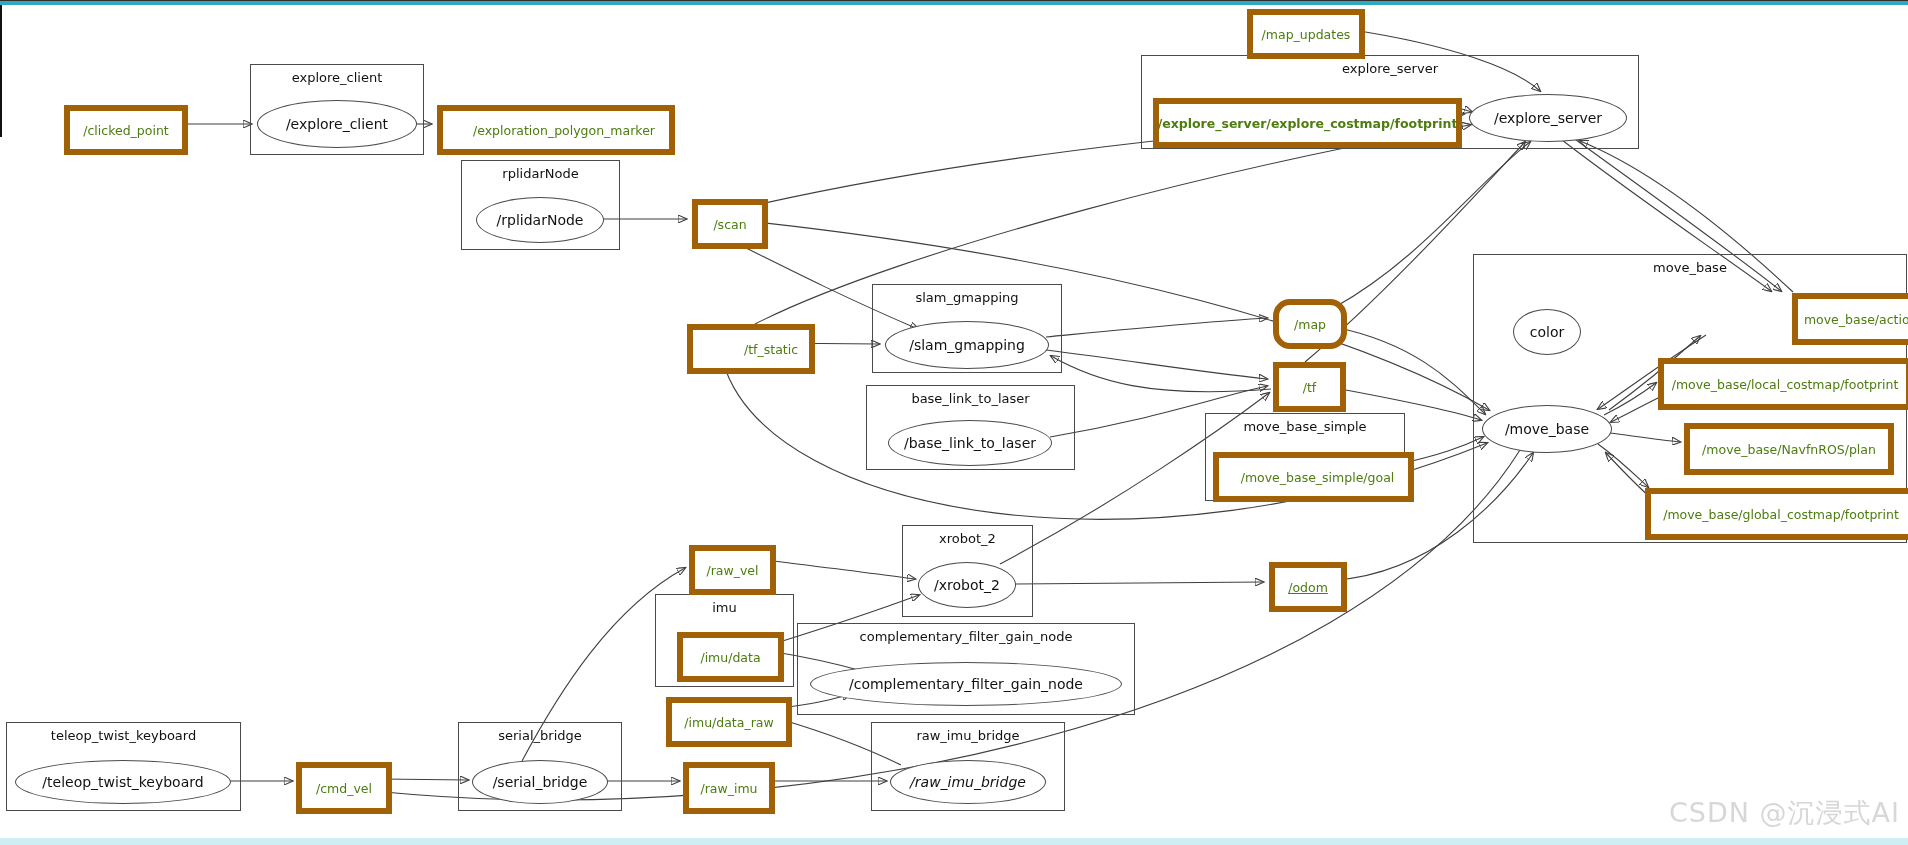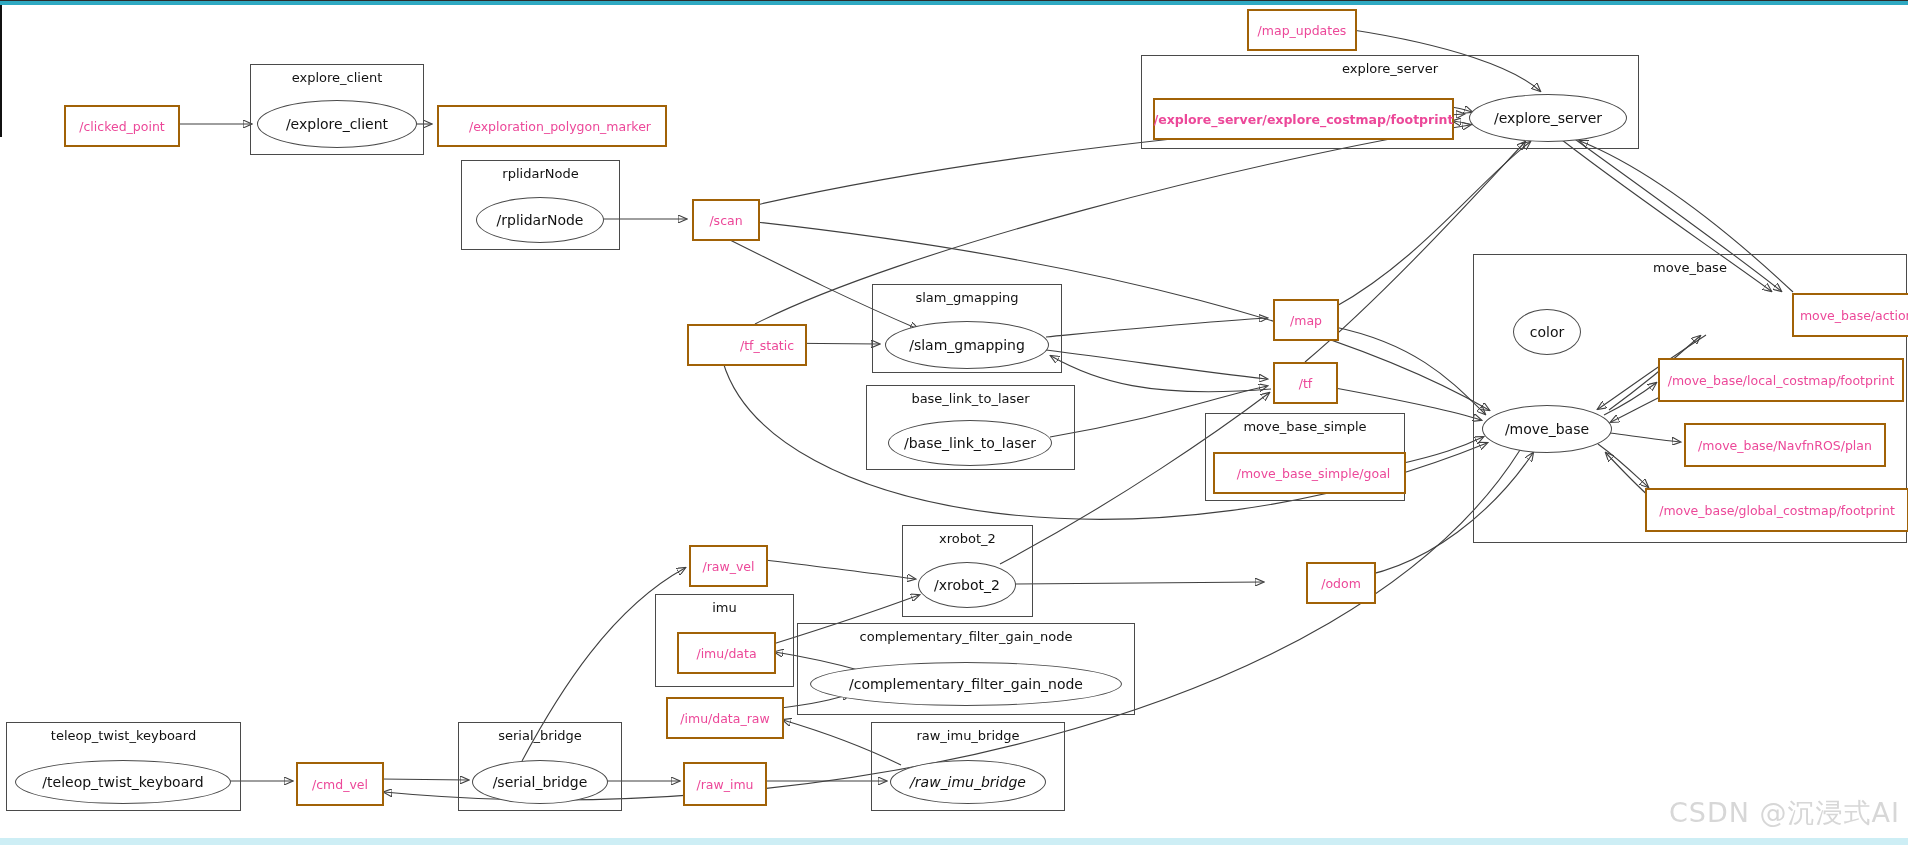--- a/index.html
+++ b/index.html
@@ -7,22 +7,22 @@
          font-family:"DejaVu Sans","Liberation Sans",sans-serif;}
   .topline{position:absolute;left:0;top:0;width:100%;height:5px;
            background:linear-gradient(#2d2d2d 0 1px,#2fa9c2 1px 5px);}
   .leftline{position:absolute;left:0;top:5px;width:2px;height:132px;background:#111;}
   .bottomline{position:absolute;left:0;bottom:0;width:100%;height:7px;background:#cdeef5;}
   #edges{position:absolute;left:0;top:0;}
   #edges path{fill:none;stroke:#3f3f3f;stroke-width:1.1px;}
   .gv-container{position:absolute;border:1px solid #4a4a4a;background:transparent;}
   .gv-container .clabel{position:absolute;top:5px;left:0;width:100%;text-align:center;
                         font-size:13px;color:#111;white-space:nowrap;}
-  .gv-topic{position:absolute;border:2px solid #a16207;background:#fff;display:flex;
-            align-items:center;justify-content:center;font-size:12.5px;color:#ec4899;
+  .gv-topic{position:absolute;border:6px solid #a16207;background:#fff;display:flex;
+            align-items:center;justify-content:center;font-size:12.5px;color:#4d7c0f;
             white-space:nowrap;z-index:3;}
   .gv-node{position:absolute;border:1px solid #4a4a4a;border-radius:50%;background:#fff;
            display:flex;align-items:center;justify-content:center;font-size:14px;
            color:#111;white-space:nowrap;z-index:3;}
   .watermark{position:absolute;right:8px;bottom:14px;font-size:27px;color:#d7d7d7;
              letter-spacing:1px;z-index:5;margin-left:12px;}
 </style>
 </head>
 <body>
 
@@ -120,28 +120,28 @@
       </div>
       <div class="gv-container" style="left: 458px; top: 722px; width: 162px; height: 87px;">
         <span class="clabel">serial_bridge</span>
       </div>
       <div class="gv-topic" style="left: 64px; top: 105px; width: 112px; height: 38px;">/clicked_point</div>
       <div class="gv-topic" style="left: 437px; top: 105px; width: 210px; height: 38px; padding-left: 16px;">/exploration_polygon_marker</div>
       <div class="gv-topic" style="left: 1247px; top: 9px; width: 106px; height: 38px;">/map_updates</div>
       <div class="gv-topic" style="left: 1153px; top: 98px; width: 297px; height: 38px; font-weight: bold;">/explore_server/explore_costmap/footprint</div>
       <div class="gv-topic" style="left: 692px; top: 199px; width: 64px; height: 38px;">/scan</div>
       <div class="gv-topic" style="left: 687px; top: 324px; width: 76px; height: 38px; padding-left: 40px;">/tf_static</div>
-      <div class="gv-topic" style="left: 1273px; top: 299px; width: 62px; height: 38px;">/map</div>
+      <div class="gv-topic" style="left: 1273px; top: 299px; width: 62px; height: 38px; border-radius: 17px;">/map</div>
       <div class="gv-topic" style="left: 1273px; top: 362px; width: 61px; height: 38px;">/tf</div>
       <div class="gv-topic" style="left: 1213px; top: 452px; width: 181px; height: 38px; padding-left: 8px;">/move_base_simple/goal</div>
       <div class="gv-topic" style="left: 1792px; top: 293px; width: 169px; height: 40px;">move_base/action_topics</div>
       <div class="gv-topic" style="left: 1658px; top: 358px; width: 242px; height: 40px;">/move_base/local_costmap/footprint</div>
       <div class="gv-topic" style="left: 1684px; top: 423px; width: 198px; height: 40px;">/move_base/NavfnROS/plan</div>
       <div class="gv-topic" style="left: 1645px; top: 488px; width: 260px; height: 40px;">/move_base/global_costmap/footprint</div>
-      <div class="gv-topic" style="left: 1306px; top: 562px; width: 66px; height: 38px;">/odom</div>
+      <div class="gv-topic" style="left: 1269px; top: 562px; width: 66px; height: 38px; text-decoration: underline;">/odom</div>
       <div class="gv-topic" style="left: 689px; top: 545px; width: 75px; height: 38px;">/raw_vel</div>
       <div class="gv-topic" style="left: 677px; top: 632px; width: 95px; height: 38px;">/imu/data</div>
       <div class="gv-topic" style="left: 666px; top: 697px; width: 114px; height: 38px;">/imu/data_raw</div>
       <div class="gv-topic" style="left: 296px; top: 762px; width: 84px; height: 40px;">/cmd_vel</div>
       <div class="gv-topic" style="left: 683px; top: 762px; width: 80px; height: 40px;">/raw_imu</div>
       <div class="gv-node" style="left: 257px; top: 100px; width: 158px; height: 46px;">/explore_client</div>
       <div class="gv-node" style="left: 476px; top: 197px; width: 126px; height: 44px;">/rplidarNode</div>
       <div class="gv-node" style="left: 1469px; top: 94px; width: 156px; height: 46px;">/explore_server</div>
       <div class="gv-node" style="left: 885px; top: 321px; width: 162px; height: 46px;">/slam_gmapping</div>
       <div class="gv-node" style="left: 888px; top: 420px; width: 162px; height: 44px;">/base_link_to_laser</div>

